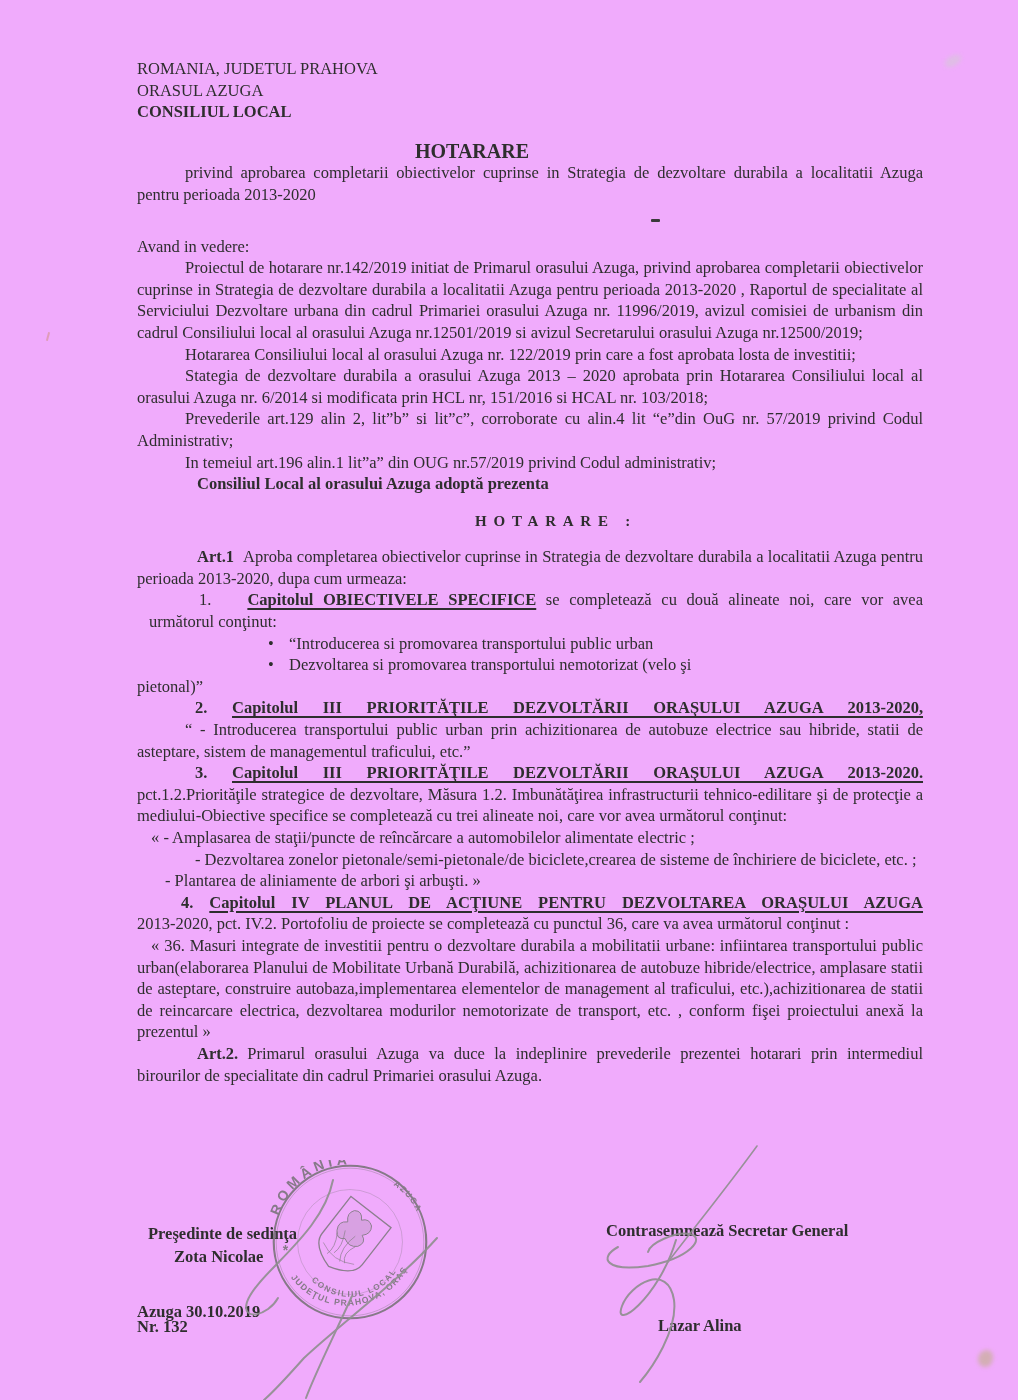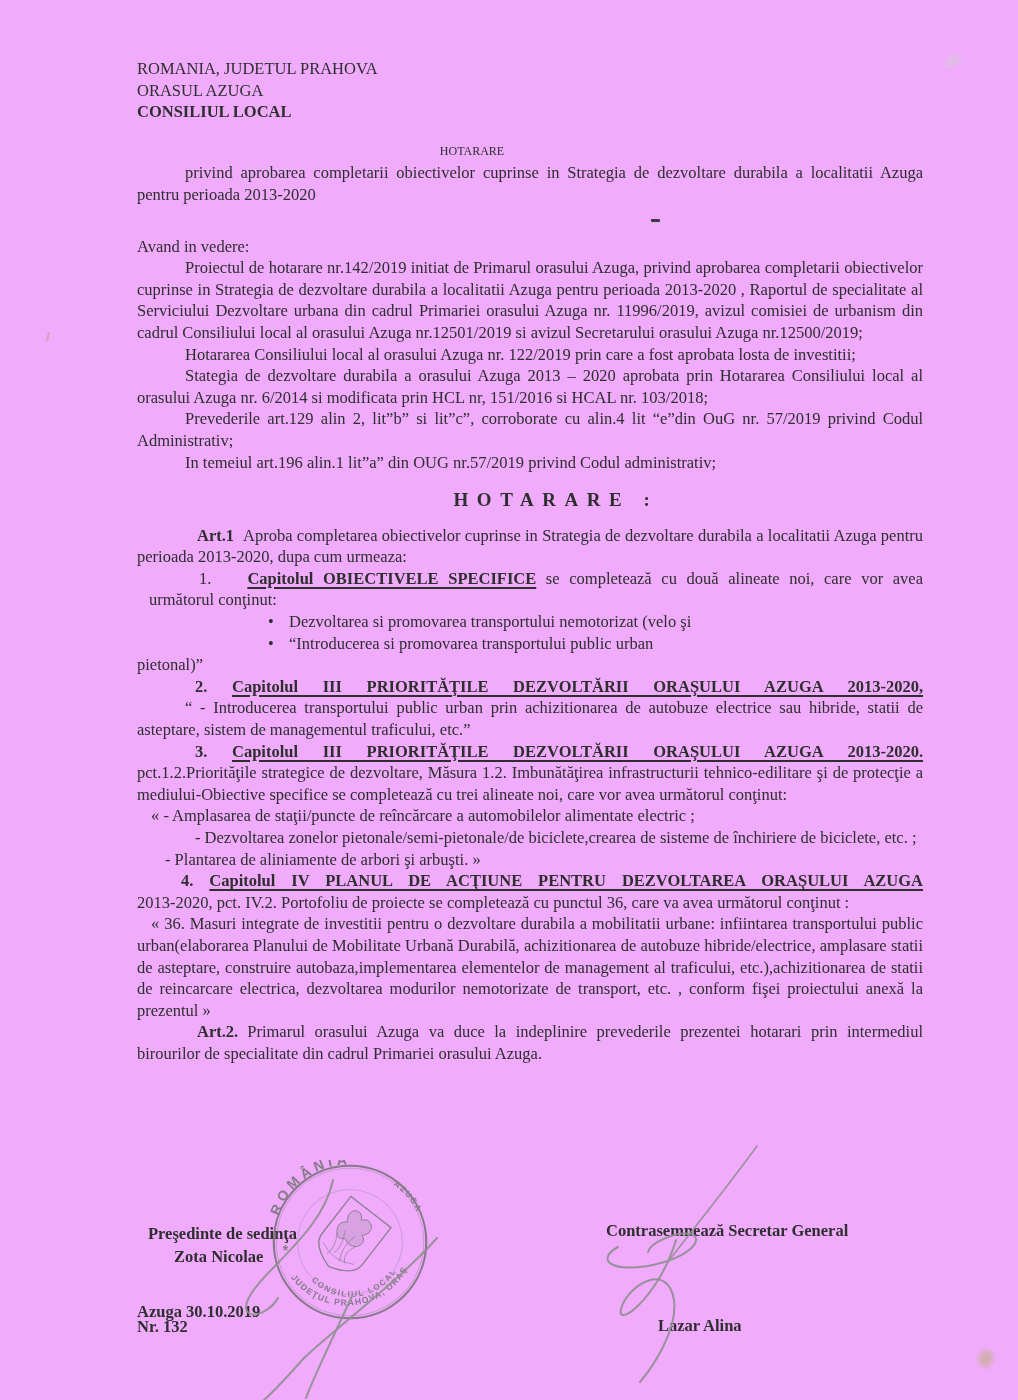--- a/index.html
+++ b/index.html
@@ -4,28 +4,28 @@
 <style>
   html,body{margin:0;padding:0;background:#e8e8e8;}
   .page{
     position:relative;width:1018px;height:1400px;background:#f0abfc;margin:0 auto;
     font-family:"Liberation Serif","DejaVu Serif",serif;color:#2e2e2e;overflow:hidden;
   }
   .content{position:absolute;left:137px;top:58px;width:786px;font-size:16.5px;line-height:21.6px;}
   .hdr{margin:0;}
   .b{font-weight:bold;}
   .bu{font-weight:bold;text-decoration:underline;text-underline-offset:3px;text-decoration-thickness:1.6px;}
-  .doc-title{margin:18px 0 0 0;text-align:center;font-weight:normal;font-size:12px;transform:translateX(-58px);}
+  .doc-title{margin:18px 0 0 0;text-align:center;font-weight:bold;font-size:20px;transform:translateX(-58px);}
   .just{text-align:justify;margin:0;}
   .ind48{text-indent:48px;}
   .ind58{text-indent:58px;}
   .ind14{text-indent:14px;}
   .ind28{text-indent:28px;}
   .gap8{margin-top:8px;}
-  .head2{margin:16px 0 14px 0;text-align:center;font-weight:bold;font-size:19px;letter-spacing:.45em;transform:translateX(26px);}
+  .head2{margin:16px 0 14px 0;text-align:center;font-weight:bold;font-size:15px;letter-spacing:.45em;transform:translateX(26px);}
   .heading-line{margin:0;text-align:justify;text-align-last:justify;padding-left:58px;}
   .numh{font-weight:bold;}
   .item1p{padding-left:12px;text-indent:50px;}
   .num1{margin-right:36px;}
   .artlbl{margin-right:9px;}
   .bullet{display:flex;margin:0;padding-left:116px;}
   .dot{width:36px;flex:none;text-align:center;}
   .dot::before{content:"\2022";}
   .pietonal{margin:0;}
   
@@ -52,34 +52,35 @@
 
     <p class="doc-title">HOTARARE</p>
     <p class="just ind48">privind aprobarea completarii obiectivelor cuprinse in Strategia de dezvoltare durabila a localitatii Azuga pentru perioada 2013-2020</p>
 
     <p class="just gap8" style="margin-top:30px">Avand in vedere:</p>
     <p class="just ind48">Proiectul de hotarare nr.142/2019 initiat de Primarul orasului Azuga,  privind aprobarea completarii obiectivelor cuprinse in Strategia de dezvoltare durabila a localitatii Azuga pentru perioada 2013-2020 , Raportul de specialitate al Serviciului Dezvoltare urbana din cadrul Primariei orasului Azuga nr. 11996/2019, avizul comisiei de urbanism  din cadrul Consiliului local al orasului Azuga nr.12501/2019 si avizul  Secretarului orasului Azuga nr.12500/2019;</p>
     <p class="just ind48">Hotararea Consiliului local al orasului Azuga nr. 122/2019 prin care a fost aprobata losta de investitii;</p>
     <p class="just ind48">Stategia de dezvoltare durabila a orasului Azuga 2013 – 2020 aprobata prin  Hotararea Consiliului local al orasului Azuga nr. 6/2014 si modificata prin HCL nr, 151/2016 si HCAL nr. 103/2018;</p>
     <p class="just ind48">Prevederile art.129 alin 2, lit”b” si lit”c”, corroborate cu alin.4 lit “e”din OuG nr. 57/2019 privind Codul Administrativ;</p>
     <p class="just ind48">In temeiul art.196 alin.1 lit”a” din OUG nr.57/2019 privind Codul administrativ;</p>
+    <p class="just b" style="text-indent:60px">Consiliul Local al orasului Azuga adoptă prezenta</p>
 
     <p class="head2">HOTARARE :</p>
 
     <p class="just" style="text-indent:60px"><span class="b artlbl">Art.1</span><span>Aproba  completarea obiectivelor cuprinse in Strategia de dezvoltare durabila a localitatii Azuga pentru perioada 2013-2020, dupa cum urmeaza:</span></p>
 
     <p class="just item1p"><span class="num1">1.</span><span class="bu">Capitolul OBIECTIVELE SPECIFICE</span><span> se completează cu două alineate  noi, care vor avea următorul conţinut:</span></p>
 
     <p class="bullet">
         <span class="dot"></span>
-        <span>Dezvoltarea si promovarea transportului nemotorizat (velo şi</span>
+        <span>“Introducerea si promovarea transportului public urban</span>
       </p>
     <p class="bullet">
         <span class="dot"></span>
-        <span>“Introducerea si promovarea transportului public urban</span>
+        <span>Dezvoltarea si promovarea transportului nemotorizat (velo şi</span>
       </p>
     <p class="pietonal">pietonal)”</p>
 
     <p class="heading-line"><span class="numh">2.</span> <span class="bu">Capitolul III PRIORITĂŢILE DEZVOLTĂRII ORAŞULUI AZUGA 2013-2020,</span></p>
     <p class="just ind48">“ - Introducerea transportului public urban prin achizitionarea de autobuze electrice sau hibride, statii de asteptare, sistem de managementul traficului, etc.”</p>
 
     <p class="heading-line"><span class="numh">3.</span> <span class="bu">Capitolul III PRIORITĂŢILE DEZVOLTĂRII ORAŞULUI AZUGA 2013-2020.</span></p>
     <p class="just">pct.1.2.Priorităţile strategice de dezvoltare, Măsura 1.2. Imbunătăţirea infrastructurii tehnico-edilitare şi  de protecţie a mediului-Obiective specifice se completează cu trei alineate noi, care vor avea următorul conţinut:</p>
     <p class="just ind14">« -  Amplasarea de staţii/puncte de reîncărcare a automobilelor alimentate electric ;</p>
     <p class="just ind58">-   Dezvoltarea zonelor pietonale/semi-pietonale/de biciclete,crearea de sisteme de închiriere de biciclete, etc. ;</p>

